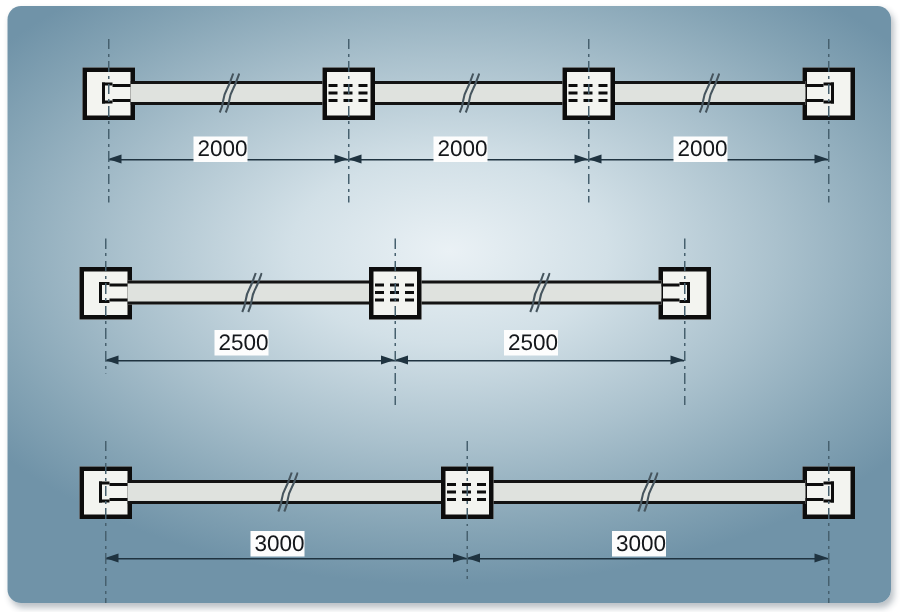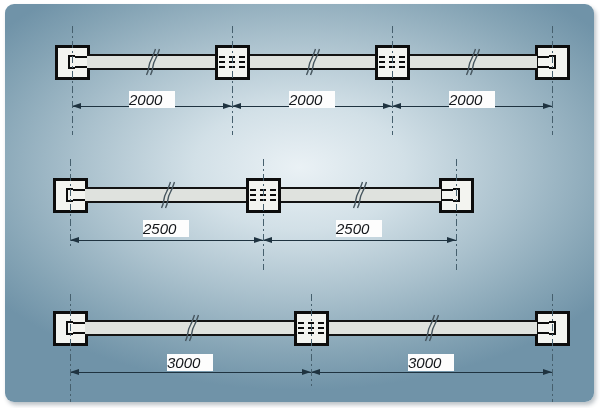--- a/index.html
+++ b/index.html
@@ -25,22 +25,22 @@
   .bkt.open-left{border-left:none;}
   
   .hdash{position:absolute;height:0;border-top:2px dashed #0d0d0d;z-index:4;}
   
   .brk{position:absolute;width:16px;height:30px;z-index:4;}
   
   .dim{position:absolute;height:1px;background:#1f3340;z-index:2;}
   .arw{position:absolute;width:0;height:0;border-top:3px solid transparent;border-bottom:3px solid transparent;z-index:2;}
   .arw.pl{border-right:9px solid #1f3340;}
   .arw.pr{border-left:9px solid #1f3340;}
-  .dlabel{position:absolute;width:46px;height:17px;background:#fdfdfd;color:#14171b;
-    font-size:15px;line-height:17px;text-align:left;z-index:3;font-style:italic;}
+  .dlabel{position:absolute;width:36px;height:17px;background:#fdfdfd;color:#14171b;
+    font-size:15px;line-height:17px;text-align:right;z-index:3;}
 </style>
 </head>
 <body>
 
 <div id="frame">
 <div id="canvas">
 
   <div>
     <div class="cl" style="left:67px;top:22px;height:109px"></div>
     <div class="cl" style="left:227px;top:22px;height:109px"></div>

